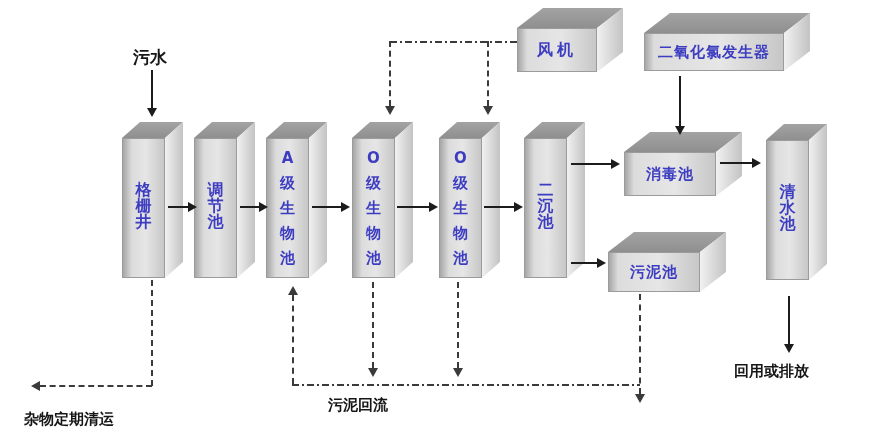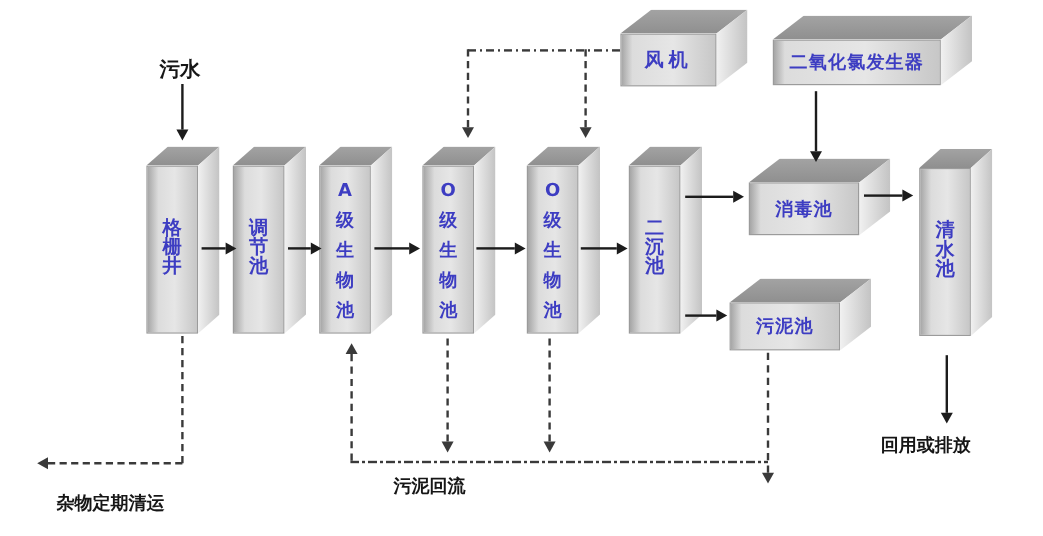--- a/index.html
+++ b/index.html
@@ -162,21 +162,21 @@
 
   <div class="box flat" style="left:608px;top:232px;--w:92px;--h:40px;">
     <div class="face top"></div>
     <div class="face side"></div>
     <div class="face front hlabel small">
       <span>污泥池</span>
     </div>
   </div>
 
   <div class="lbl big" style="left:133px;top:46px;">污水</div>
-  <div class="lbl" style="left:47px;top:410px;">杂物定期清运</div>
+  <div class="lbl" style="left:24px;top:410px;">杂物定期清运</div>
   <div class="lbl" style="left:328px;top:396px;">污泥回流</div>
   <div class="lbl" style="left:734px;top:362px;">回用或排放</div>
 
   <div class="sl-v" style="left:151px;top:70px;height:38px;"></div>
   <div class="ah d" style="left:147px;top:108px;"></div>
 
   <div class="sl-h" style="left:168px;top:206px;width:20px;"></div>
   <div class="ah r" style="left:188px;top:202px;"></div>
 
   <div class="sl-h" style="left:240px;top:206px;width:19px;"></div>

